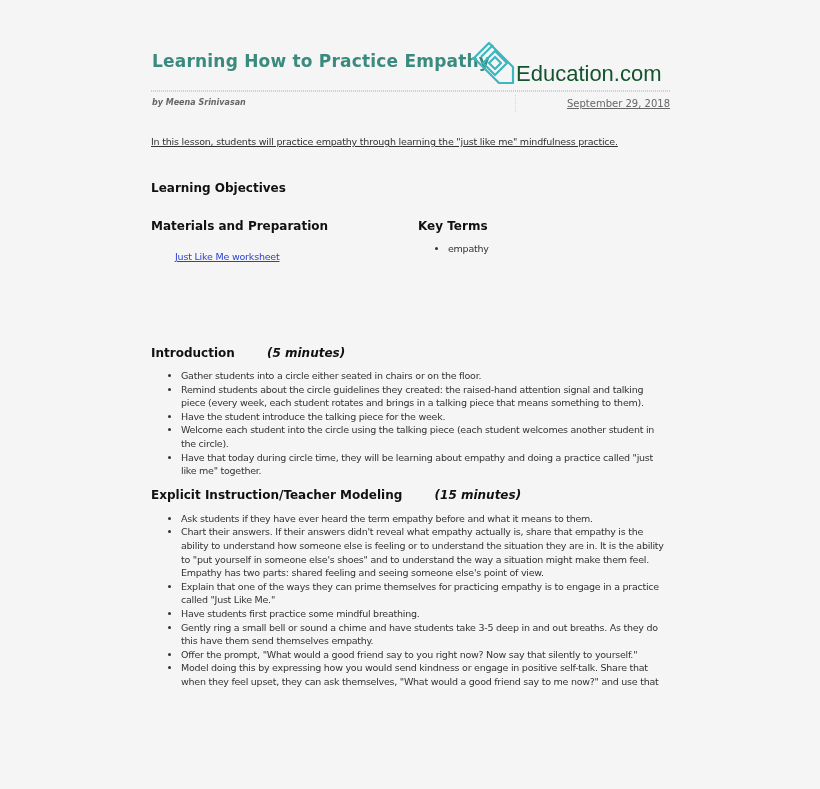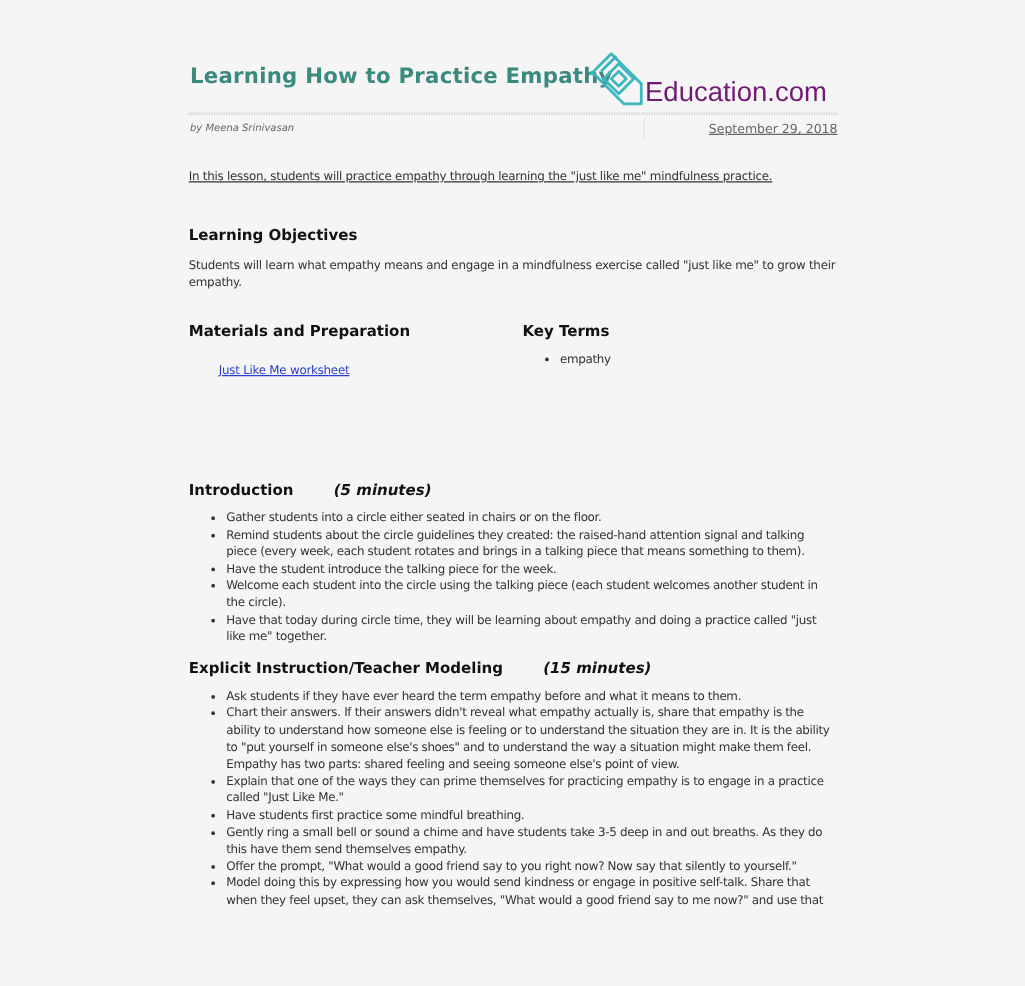--- a/index.html
+++ b/index.html
@@ -14,34 +14,34 @@
     .header { position: relative; height: 50px; }
     .title {
       position: absolute; left: 1px; top: 11px;
       font-size: 17px; font-weight: bold; color: #3a8a7e; letter-spacing: 0.2px;
       white-space: nowrap;
     }
     .logo { position: absolute; left: 318px; top: 1px; width: 202px; height: 46px; }
     .logo svg { position: absolute; left: 0; top: 0; }
     .logo-text {
       position: absolute; left: 47px; top: 20px;
-      font-size: 22px; color: #701a75; font-family: "Liberation Sans", sans-serif;
+      font-size: 22px; color: #14532d; font-family: "Liberation Sans", sans-serif;
       white-space: nowrap;
       text-align: center;
     }
     .dots { border-top: 1px dotted #cfcfcf; height: 0; }
     .meta-row { position: relative; height: 24px; }
     .grade {
       position: absolute; left: 1px; top: 6px;
       font-size: 10px; font-weight: bold; font-style: italic; color: #7a5626;
     }
     .vsep { position: absolute; left: 364px; top: 3px; height: 17px; border-left: 1px dotted #d8d8d8; }
     .comma { position: absolute; left: 440px; top: 4px; font-size: 10px; color: #7a5626; font-weight: bold; }
     .byline-row { position: relative; height: 24px; }
-    .byline { position: absolute; left: 1px; top: 6px; font-size: 8px; font-style: italic; color: #666; }
+    .byline { position: absolute; left: 1px; top: 6px; font-size: 8px; font-style: italic; color: #666; font-weight: bold; }
     .date { position: absolute; right: 0; top: 6px; font-size: 10px; color: #666; text-decoration: underline; }
     p.body { font-size: 9.5px; margin: 0; line-height: 14px; color: #333; letter-spacing: -0.2px; }
     h2 { font-size: 12px; font-weight: bold; color: #111; margin: 0; }
     h2 .min { font-style: italic; margin-left: 28px; }
     a.link { font-size: 9.5px; color: #2a3fd0; text-decoration: underline; letter-spacing: -0.2px; padding-left: 24px; }
     ul { margin: 0; padding-left: 30px; font-size: 9.5px; line-height: 13.6px; letter-spacing: -0.25px; color: #333; }
     ul li { padding-left: 0; }
     .abs { position: absolute; }
   </style>
 </head>
@@ -71,21 +71,20 @@
 
   <div class="byline-row">
     <div class="byline">by Meena Srinivasan</div>
     <div class="vsep"></div>
     <div class="date">September 29, 2018</div>
   </div>
 
   <p class="body" style="margin-top:19px;text-decoration:underline;">In this lesson, students will practice empathy through learning the "just like me" mindfulness practice.</p>
 
   <h2 style="margin-top:32px;">Learning Objectives</h2>
-  <p class="body" style="margin-top:11px;">Students will learn what empathy means and engage in a mindfulness exercise called "just like me" to grow their empathy.</p>
 
   <div style="position:relative; height:112px; margin-top:24px;">
     <div class="abs" style="left:0; top:0;">
       <h2>Materials and Preparation</h2>
       <div style="margin-top:12px;">
         <a class="link" href="#">Just Like Me worksheet</a>
       </div>
     </div>
     <div class="abs" style="left:267px; top:0;">
       <h2>Key Terms</h2>

